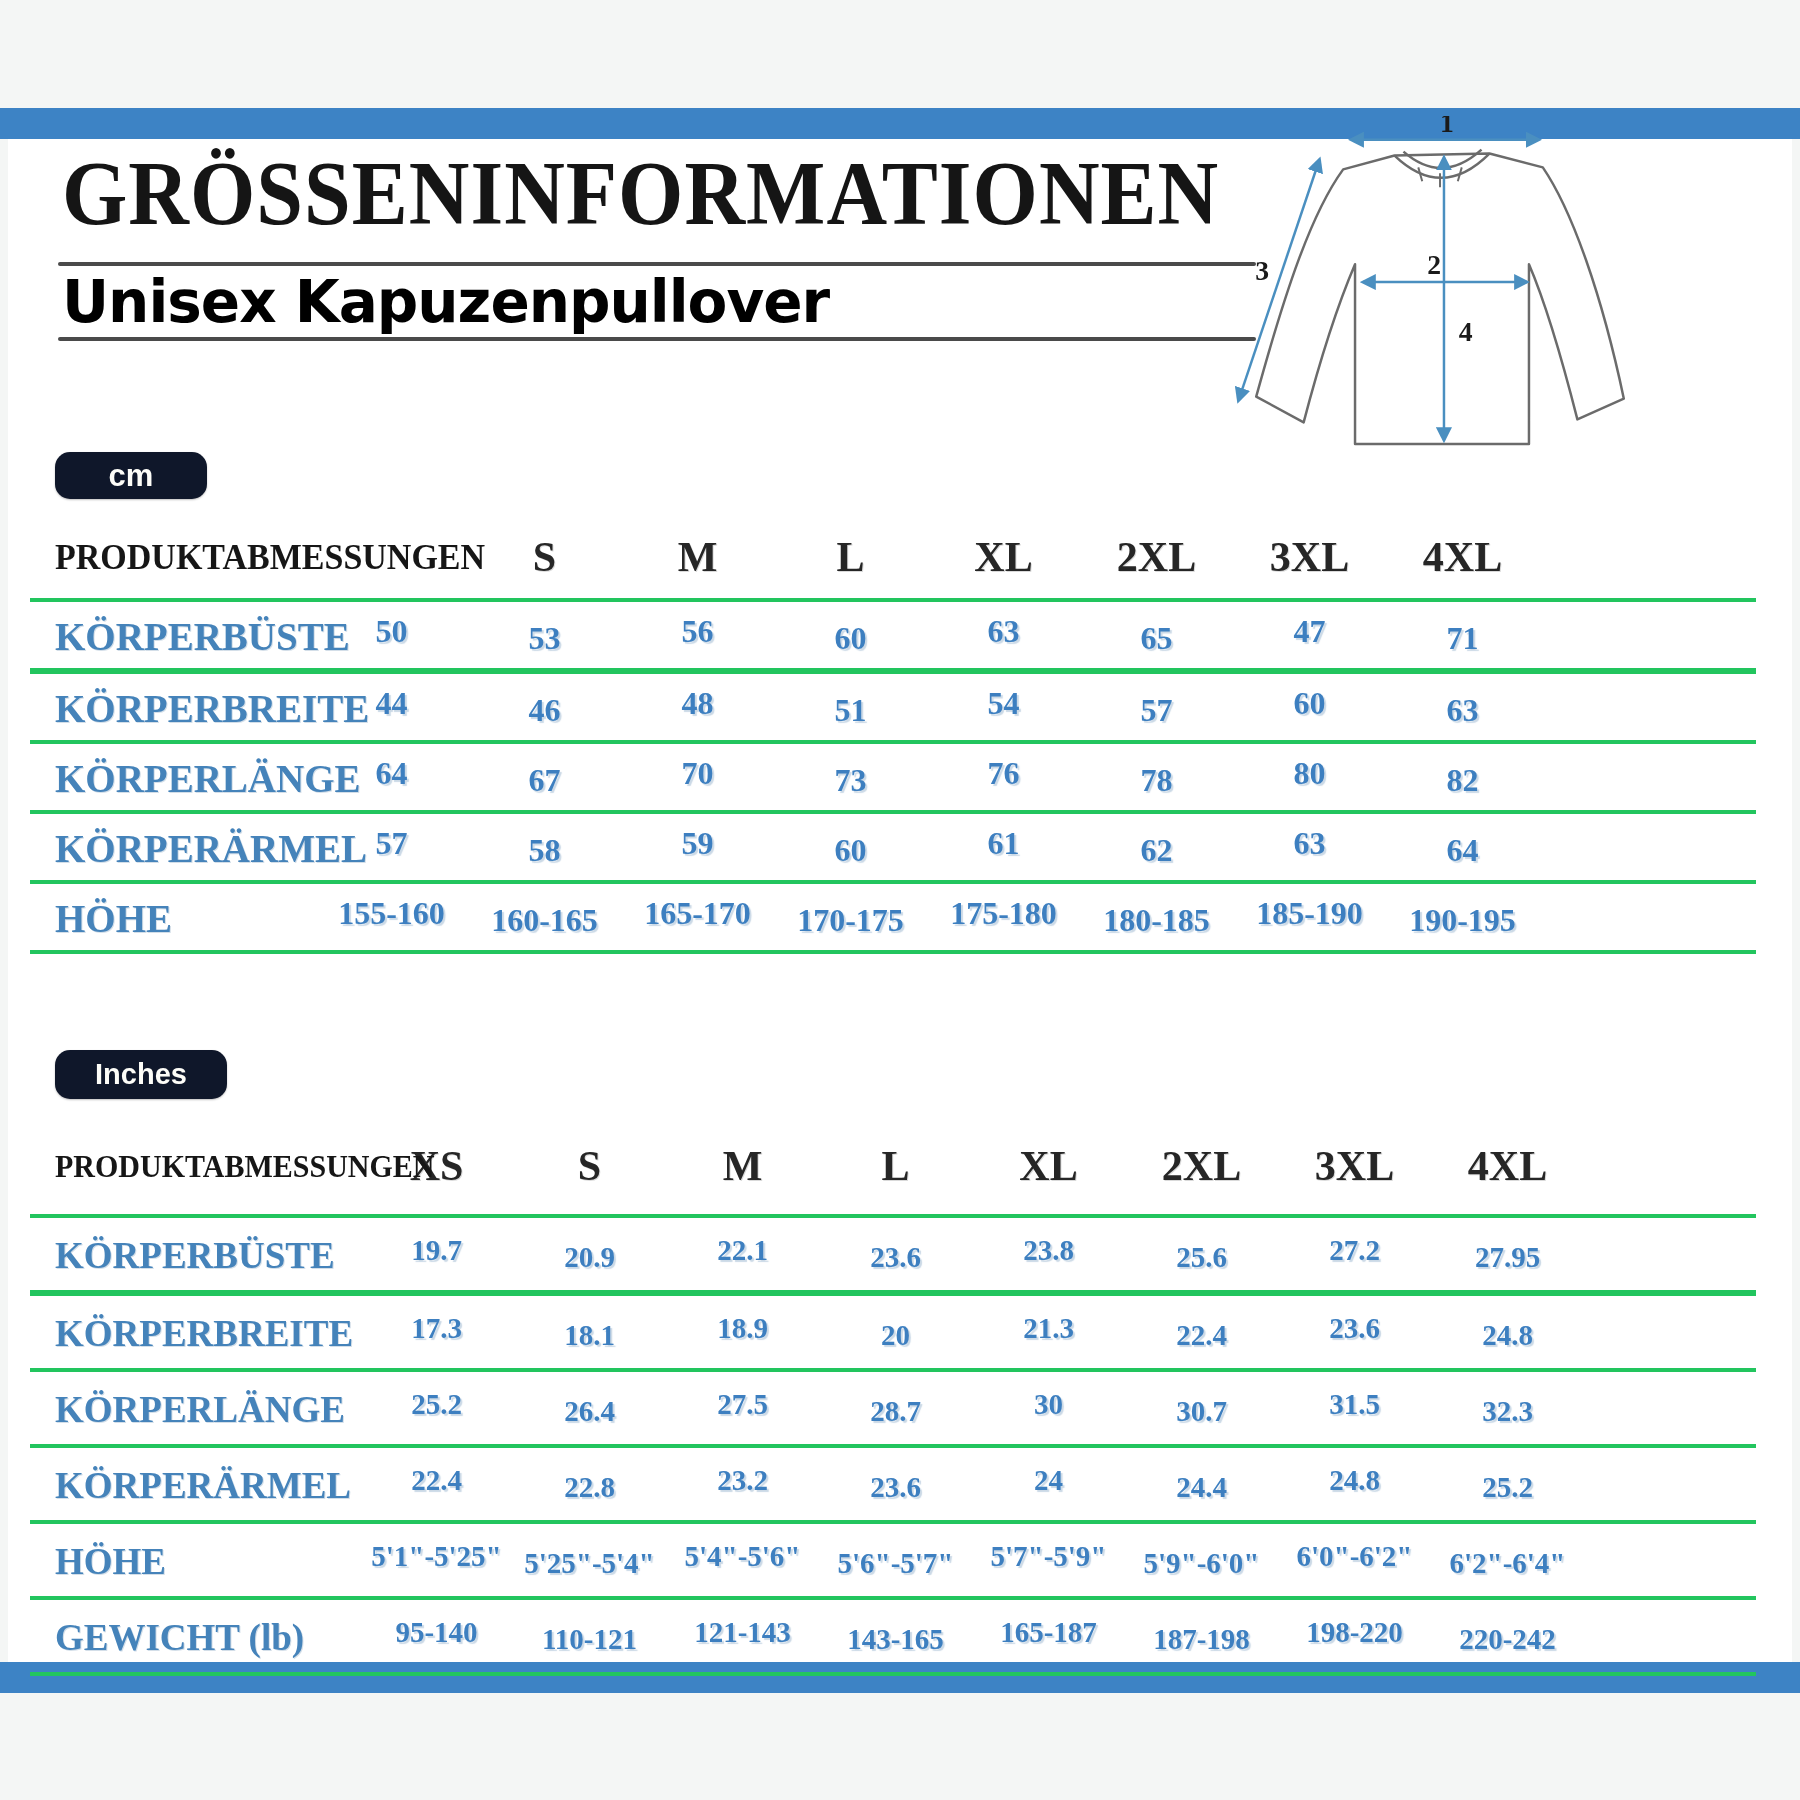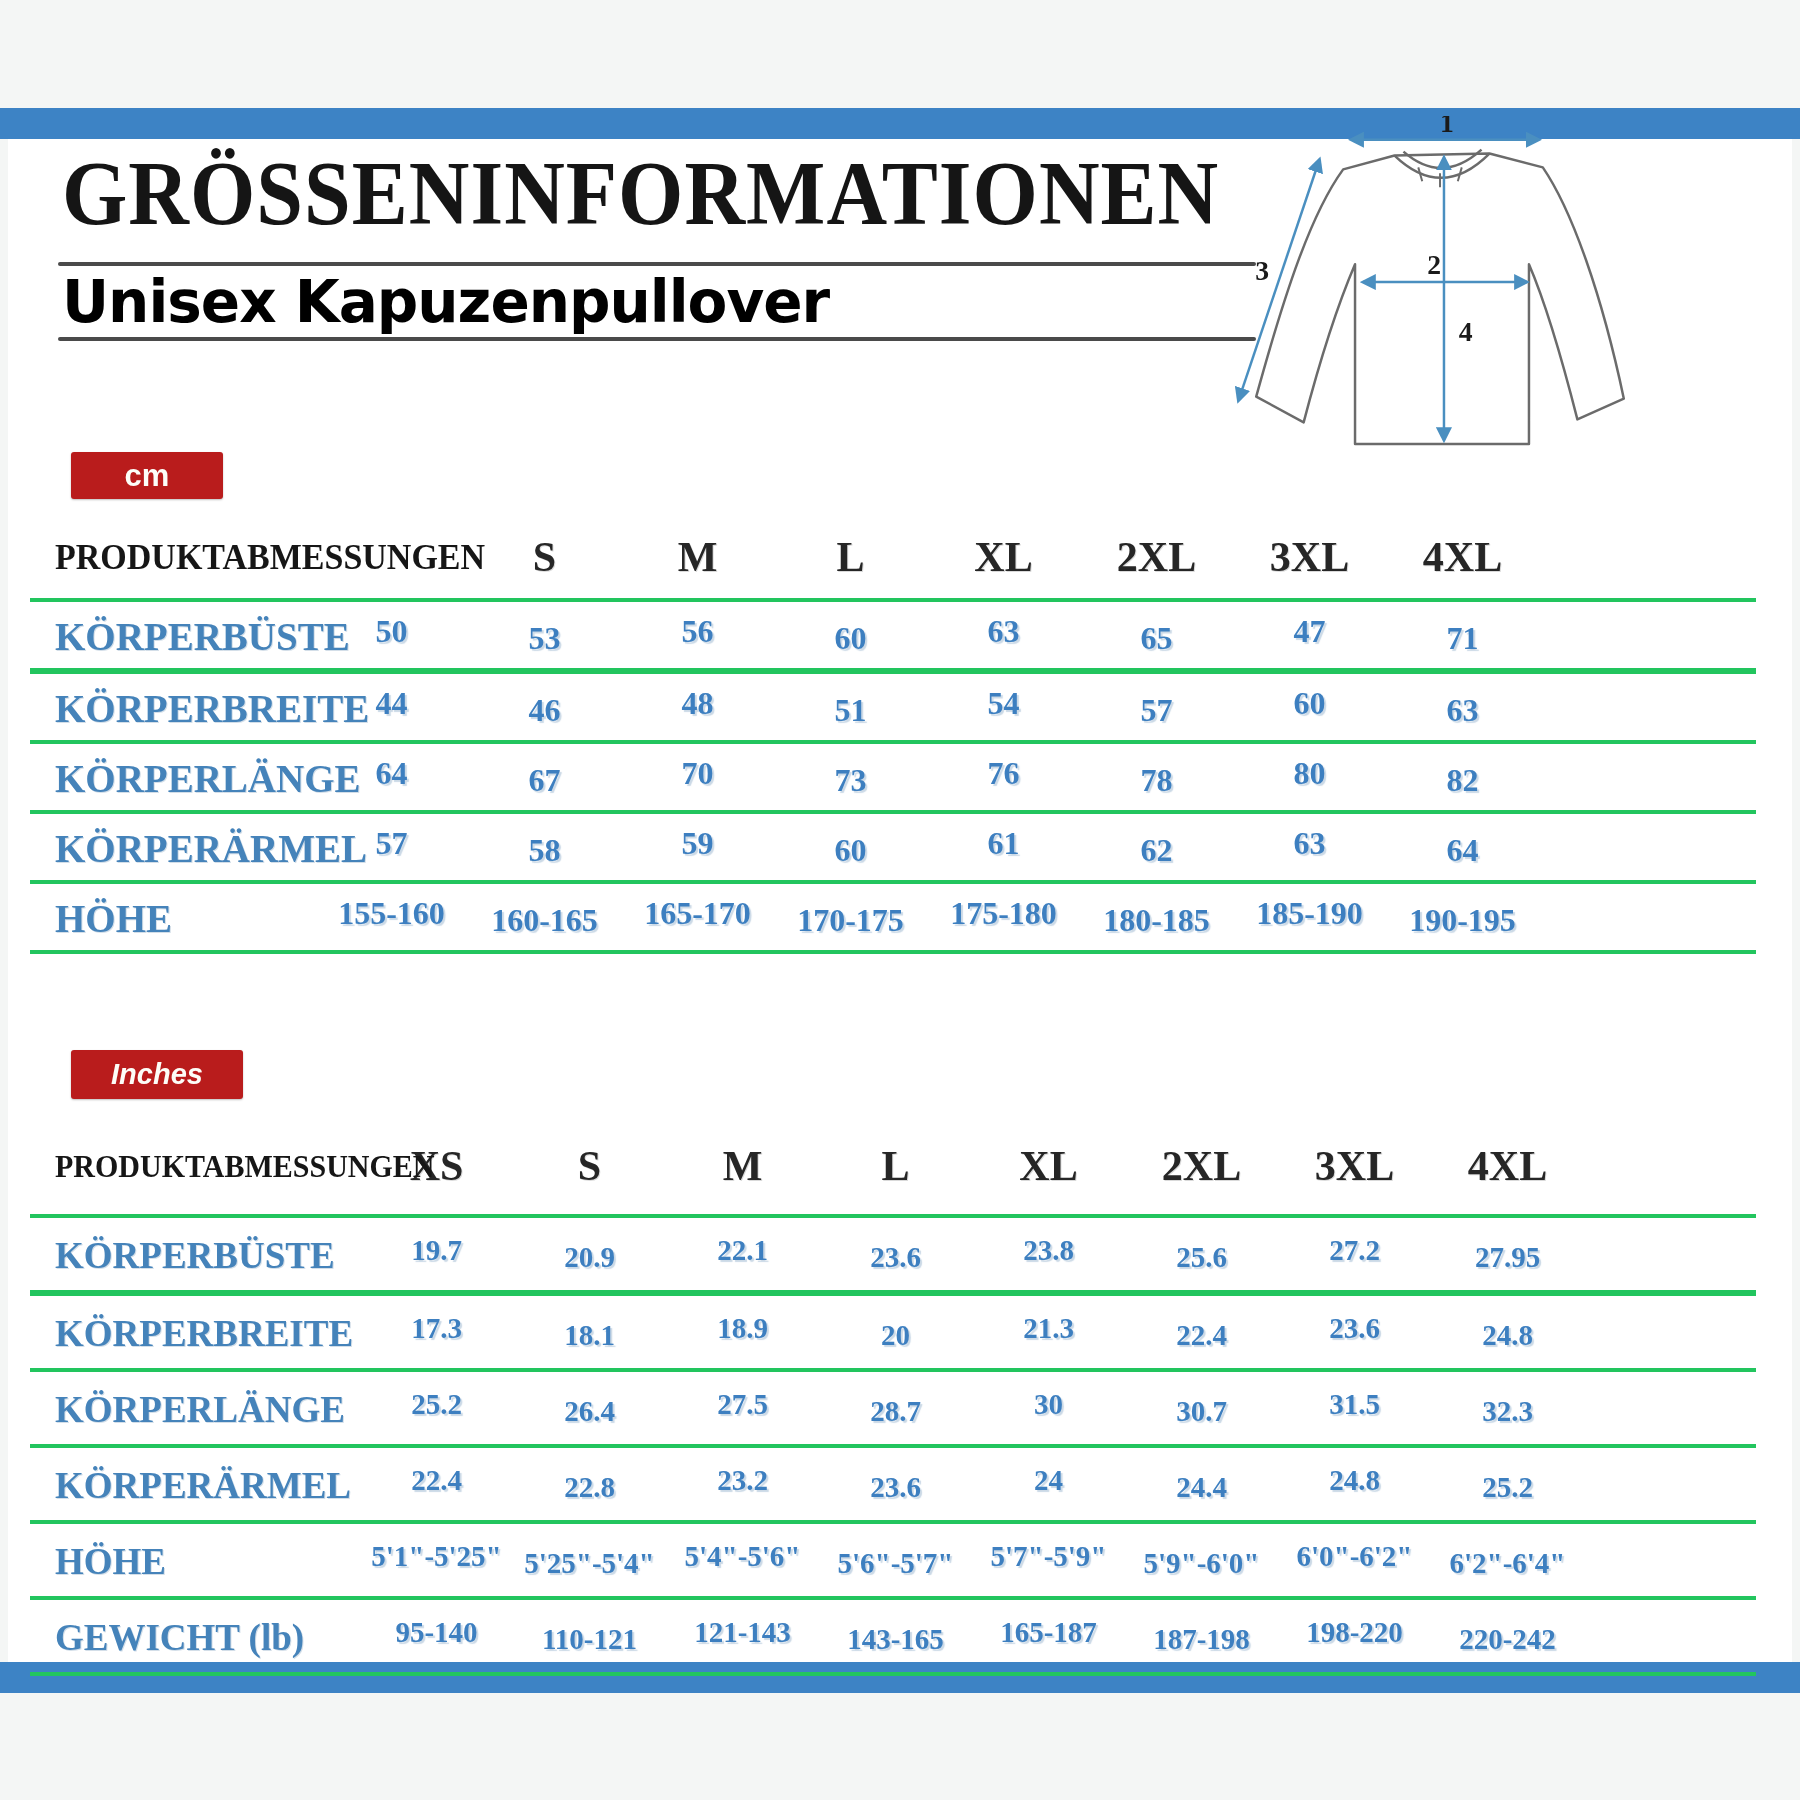--- a/index.html
+++ b/index.html
@@ -16,26 +16,26 @@
   .rule1{left:58px;top:262px;width:1198px;}
   .rule2{left:58px;top:337px;width:1198px;}
   .subtitle{position:absolute;left:62px;top:268px;font-size:58px;font-weight:bold;
             color:#000000;font-family:"DejaVu Sans", sans-serif;letter-spacing:-1px;white-space:nowrap;}
 
   .diagram{position:absolute;left:1222px;top:116px;width:440px;height:336px;}
   .legend{position:absolute;left:1245px;top:428px;width:500px;text-align:center;
           font-weight:bold;color:#131313;font-size:39px;line-height:50px;white-space:nowrap;}
   .legend .gap{display:inline-block;width:26px;}
 
-  .badge{position:absolute;background:#b91c1c;color:#fdfdf8;font-weight:bold;
-         font-family:"Liberation Sans", sans-serif;border-radius:3px;
+  .badge{position:absolute;background:#0f172a;color:#fdfdf8;font-weight:bold;
+         font-family:"Liberation Sans", sans-serif;border-radius:15px;
          display:flex;align-items:center;justify-content:center;
-         box-shadow:0 1px 2px rgba(0,0,0,.25);margin-left:16px;}
+         box-shadow:0 1px 2px rgba(0,0,0,.25);}
   .badge.cm{left:55px;top:452px;width:152px;height:47px;font-size:31px;}
-  .badge.inches{left:55px;top:1050px;width:172px;height:49px;font-size:29px;font-style:italic;}
+  .badge.inches{left:55px;top:1050px;width:172px;height:49px;font-size:29px;}
 
   .sizetable{position:absolute;left:30px;width:1726px;}
   .sizetable .trow{display:grid;align-items:center;border-bottom:4px solid #22c55e;}
   .sizetable[data-table="cm_table"]{top:516px;}
   .sizetable[data-table="cm_table"] .trow{grid-template-columns:285px repeat(8,153px) 1fr;height:66px;}
   .sizetable[data-table="cm_table"] .trow.thead{height:82px;}
   .sizetable[data-table="inches_table"]{top:1118px;}
   .sizetable[data-table="inches_table"] .trow{grid-template-columns:330px repeat(8,153px) 1fr;height:72px;}
   .sizetable[data-table="inches_table"] .trow.thead{height:96px;}
   .sizetable .trow:nth-child(2){border-bottom-width:6px;}

